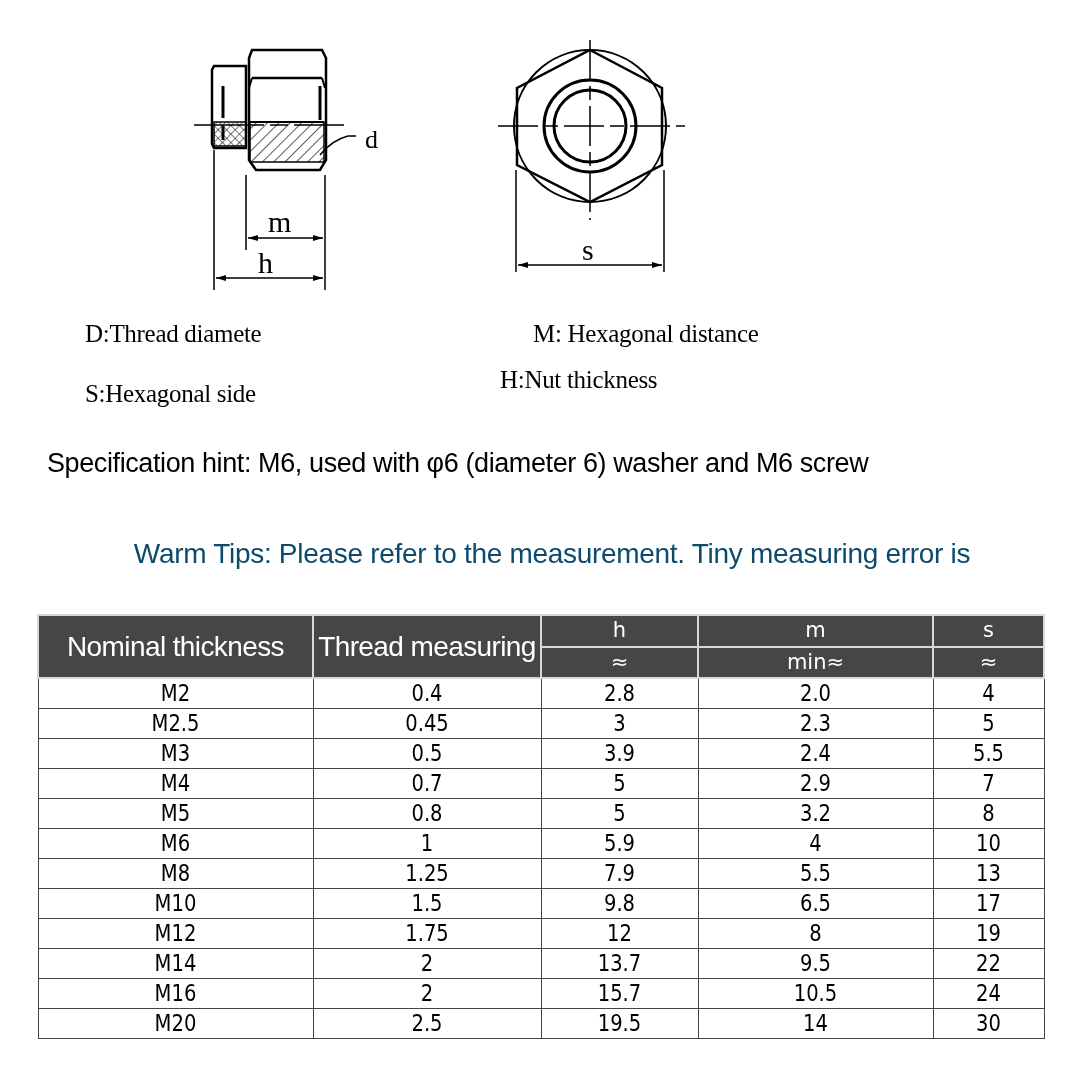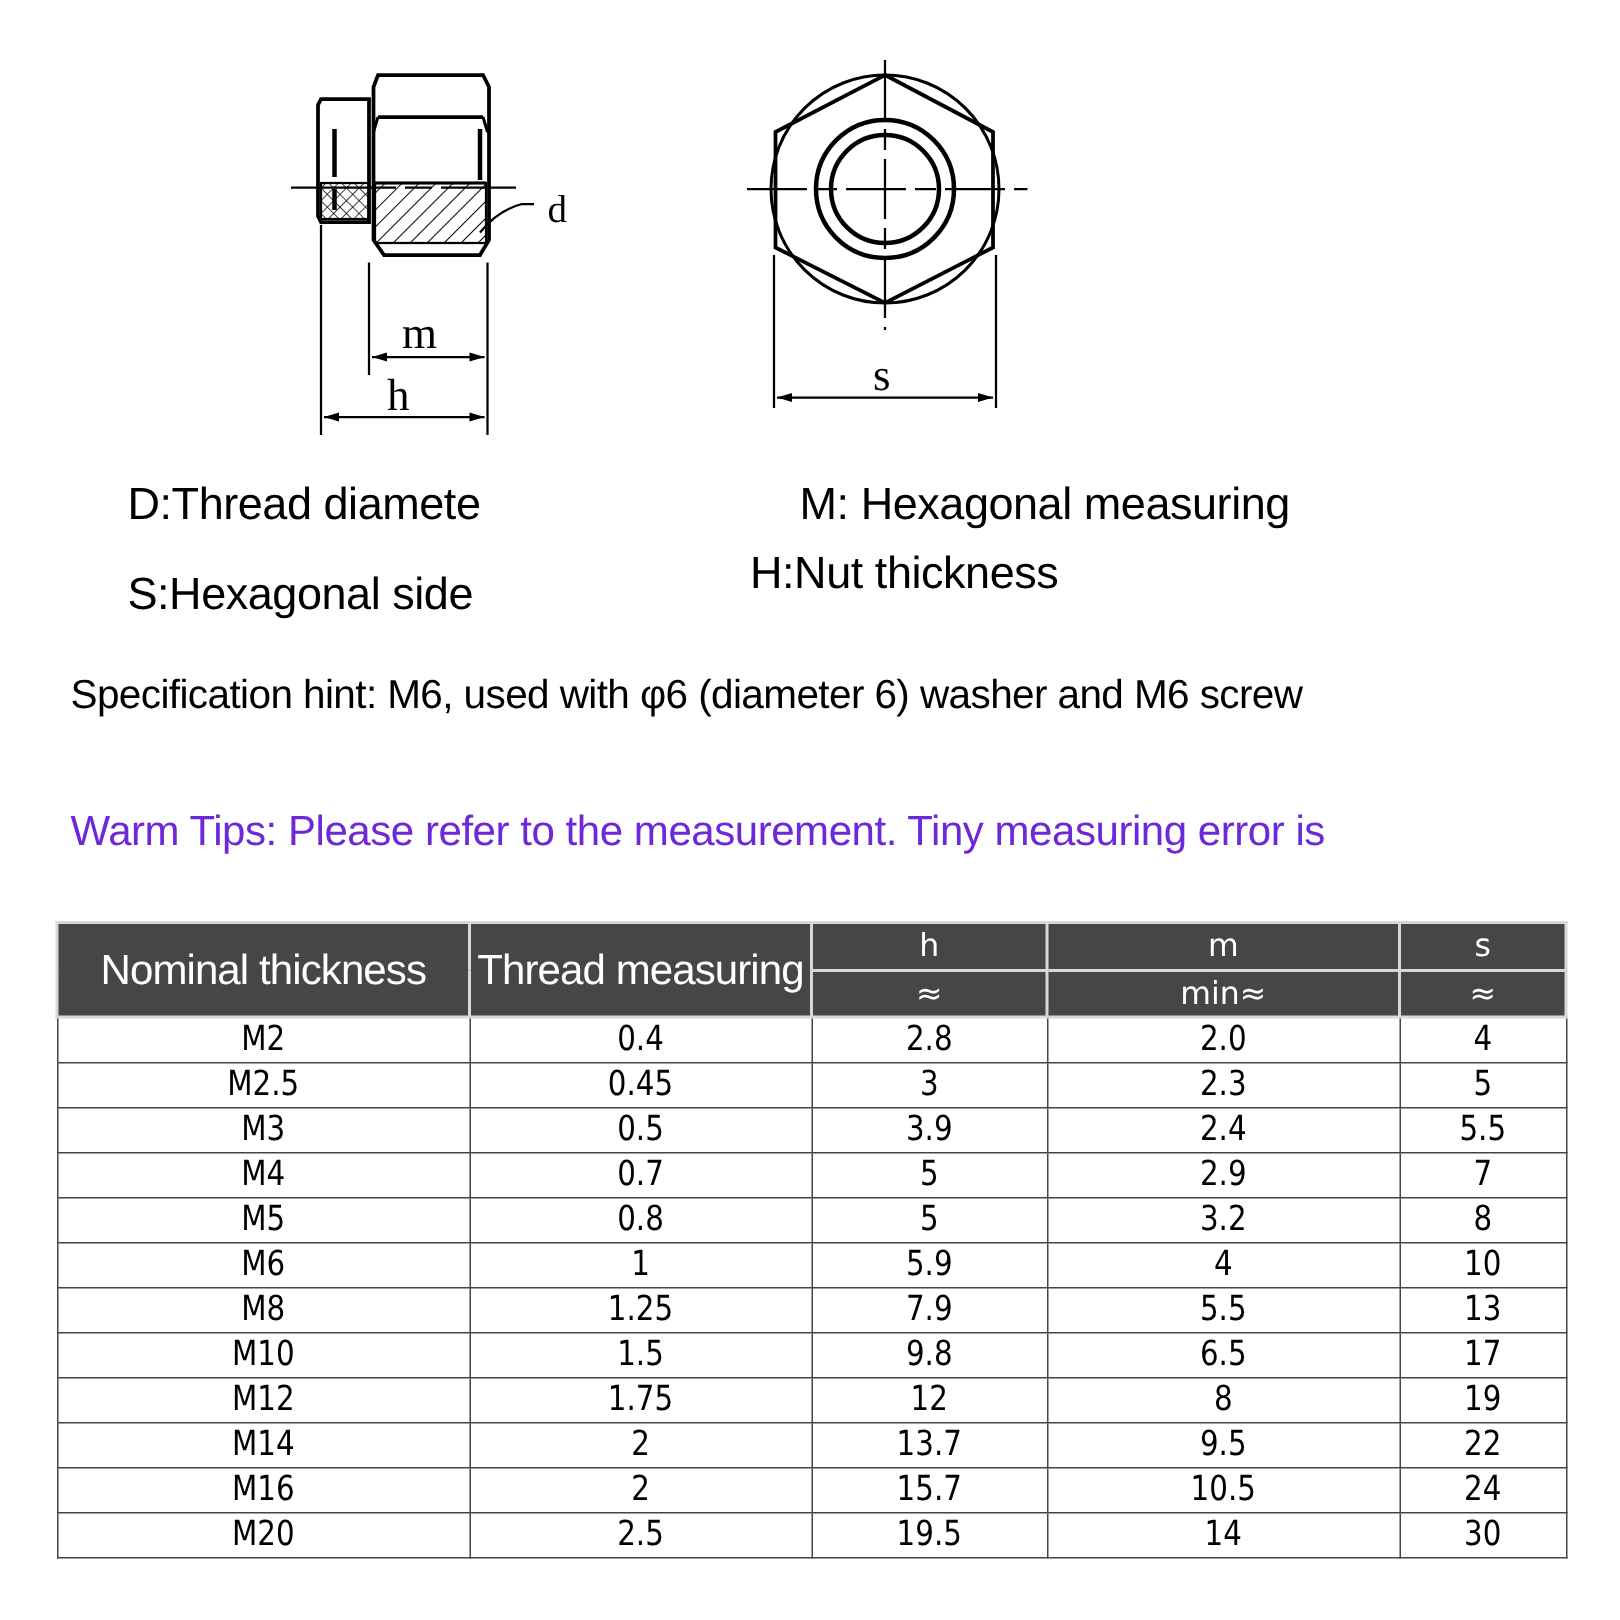--- a/index.html
+++ b/index.html
@@ -1,20 +1,20 @@
 <!DOCTYPE html>
 <html><head>
 <meta charset="utf-8">
 <style>
   html, body { margin:0; padding:0; background:#ffffff; }
   body { width:1080px; height:1080px; position:relative; overflow:hidden; font-family:"Liberation Sans", sans-serif; color:#000; }
   .abs { position:absolute; }
-  .label { font-size:30px; white-space:nowrap; letter-spacing:-0.3px; }
+  .label { font-size:25px; white-space:nowrap; letter-spacing:-0.3px;font-family:Liberation Serif, serif; }
   .hint { font-size:27px; white-space:nowrap; letter-spacing:-0.4px; }
-  .tips { color:#6d28d9; font-size:28px; line-height:33px; letter-spacing:-0.3px; width:1010px; }
+  .tips { color:#0c4a6e; font-size:28px; line-height:33px; letter-spacing:-0.3px; width:1010px;text-align:center; }
   .tips b { font-weight:bold; }
   table.spec { position:absolute; left:37px; top:614px; width:1006px; border-collapse:collapse; table-layout:fixed; font-family:"DejaVu Sans", sans-serif; }
   table.spec th { background:#464646; color:#ffffff; font-weight:normal; border:2px solid #d8d8d8; padding:0; text-align:center; }
   table.spec th.big { font-family:"Liberation Sans", sans-serif; font-size:28px; letter-spacing:-0.6px; height:61px; }
   table.spec th.sub { font-size:21px; height:29px; line-height:29px; }
   table.spec td { border:1.5px solid #444; text-align:center; font-size:23px; height:29px; line-height:29px; padding:0; transform:scaleX(0.85); }
   svg text { font-family:"Liberation Serif", serif; }
 </style>
 </head>
 <body>
@@ -68,21 +68,21 @@
   <line x1="100" y1="0" x2="100" y2="180" stroke="#000" stroke-width="1.5" stroke-dasharray="40,6,14,6"></line>
   <line x1="26" y1="130" x2="26" y2="232" stroke="#000" stroke-width="1.5"></line>
   <line x1="174" y1="130" x2="174" y2="232" stroke="#000" stroke-width="1.5"></line>
   <line x1="28" y1="225" x2="172" y2="225" stroke="#000" stroke-width="1.5"></line>
   <path d="M28 225 L38 222 L38 228 Z M172 225 L162 222 L162 228 Z" fill="#000"></path>
   <text x="92" y="220" font-size="30">s</text>
 </svg>
 
 <div class="abs label" style="left:85px;top:320px;">D:Thread diamete</div>
 <div class="abs label" style="left:85px;top:380px;">S:Hexagonal side</div>
-<div class="abs label" style="left:533px;top:320px;">M: Hexagonal measuring</div>
+<div class="abs label" style="left:533px;top:320px;">M: Hexagonal distance</div>
 <div class="abs label" style="left:500px;top:366px;">H:Nut thickness</div>
 
 <div class="abs hint" style="left:47px;top:448px;">Specification hint: M6, used with φ6 (diameter 6) washer and M6 screw</div>
 
 <div class="abs tips" style="left:47px;top:537px;">
   <div>Warm Tips: Please refer to the measurement. Tiny measuring error is</div>
 </div>
 
 <table class="spec">
   <colgroup>

